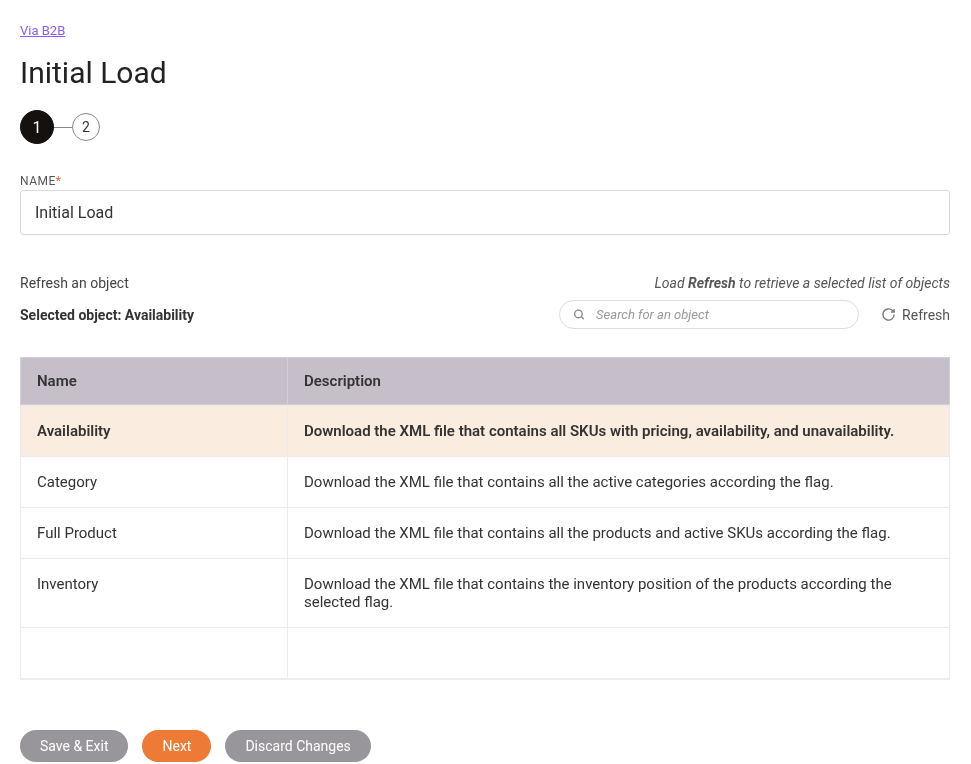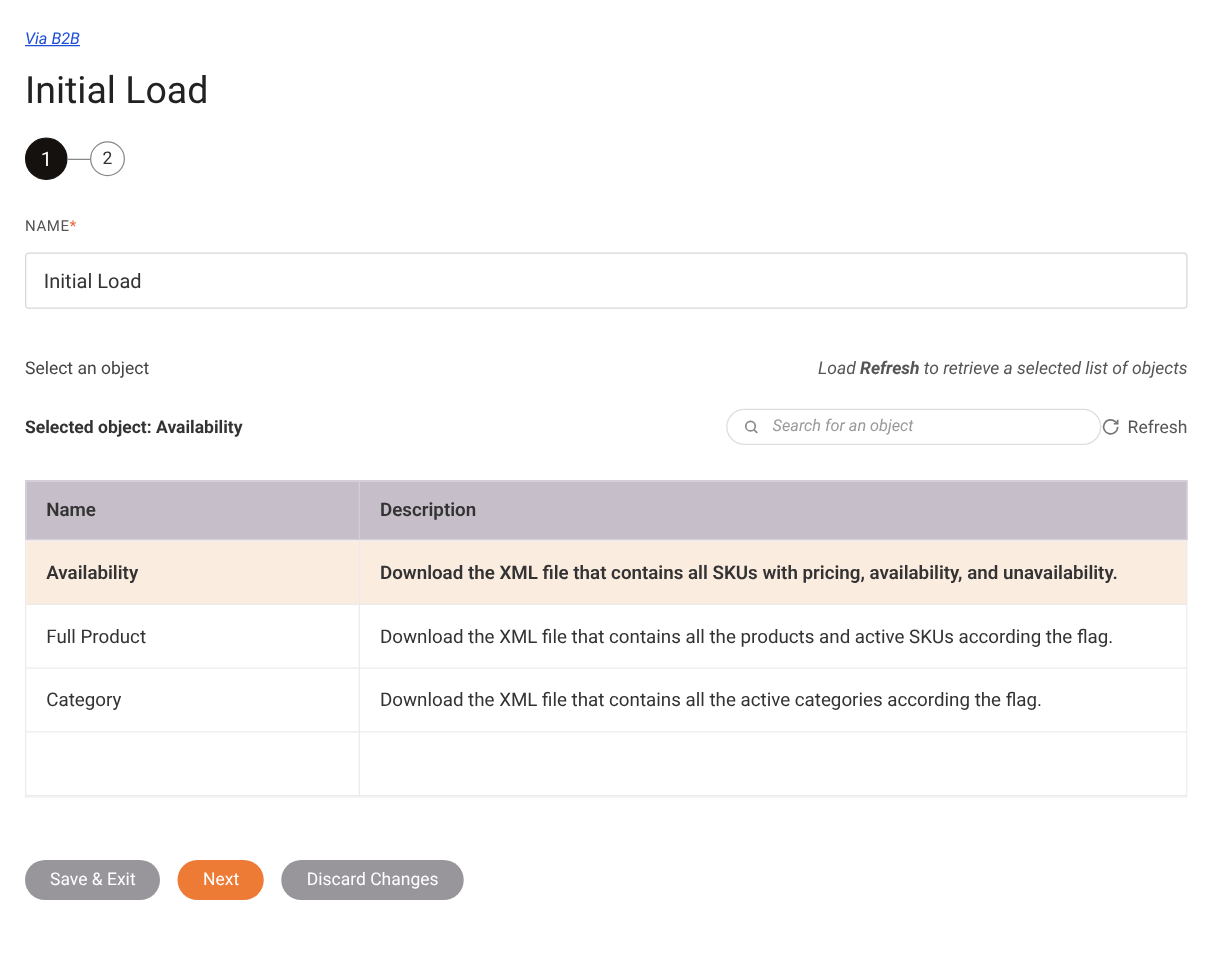--- a/index.html
+++ b/index.html
@@ -6,23 +6,22 @@
   body {
     margin: 0;
     padding: 20px;
     font-family: -apple-system, BlinkMacSystemFont, "Segoe UI", Roboto, "Helvetica Neue", Arial, sans-serif;
     background: #fff;
     color: #333;
     width: 971px;
   }
   a.breadcrumb {
     font-size: 13px;
-    color: #1d4ed8;
+    color: #8b5cf6;
     text-decoration: underline;
-    font-style: italic;
   }
   h1.page-title {
     font-size: 30px;
     font-weight: 400;
     margin: 16px 0 20px 0;
     color: #222;
   }
   .stepper {
     display: flex;
     align-items: center;
@@ -52,21 +51,21 @@
   }
   .step-connector {
     width: 18px;
     height: 1px;
     background: #888;
   }
   .field-label {
     font-size: 12px;
     letter-spacing: 0.5px;
     color: #555;
-    margin-bottom: 14px;
+    margin-bottom: 2px;
   }
   .required {
     color: #e8663f;
   }
   .text-input {
     width: 930px;
     padding: 12px 14px;
     font-size: 16px;
     border: 1px solid #d8d8d8;
     border-radius: 3px;
@@ -87,31 +86,31 @@
     color: #555;
   }
   .hint .bold {
     font-weight: 700;
   }
   .selected-row {
     display: flex;
     justify-content: space-between;
     align-items: center;
     width: 930px;
-    margin-top: 24px;
+    margin-top: 9px;
   }
   .selected-label {
     font-size: 14px;
     font-weight: 700;
     color: #333;
   }
   .search-refresh {
     display: flex;
     align-items: center;
-    gap: 0;
+    gap: 22px;
   }
   .search-wrap {
     position: relative;
     width: 300px;
   }
   .search-wrap svg {
     position: absolute;
     left: 14px;
     top: 50%;
     transform: translateY(-50%);
@@ -220,21 +219,21 @@
   <div class="step-connector"></div>
   <div class="step inactive">2</div>
 </div>
 
 <div class="field-label">
   <span>NAME</span><span class="required">*</span>
 </div>
 <input type="text" class="text-input" value="Initial Load" style="">
 
 <div class="section-row">
-  <div>Select an object</div>
+  <div>Refresh an object</div>
   <div class="hint">
     <span>Load </span><span class="bold">Refresh</span><span> to retrieve a selected list of objects</span>
   </div>
 </div>
 
 <div class="selected-row">
   <div class="selected-label">
     <span>Selected object: </span><span>Availability</span>
   </div>
   <div class="search-refresh">
@@ -265,26 +264,30 @@
     </thead>
   </table>
   <div class="scroll-container">
     <table>
       <tbody id="tbody">
           <tr class="selected">
             <td class="col-name">Availability</td>
             <td>Download the XML file that contains all SKUs with pricing, availability, and unavailability.</td>
           </tr>
           <tr>
+            <td class="col-name">Category</td>
+            <td>Download the XML file that contains all the active categories according the flag.</td>
+          </tr>
+          <tr>
             <td class="col-name">Full Product</td>
             <td>Download the XML file that contains all the products and active SKUs according the flag.</td>
           </tr>
           <tr>
-            <td class="col-name">Category</td>
-            <td>Download the XML file that contains all the active categories according the flag.</td>
+            <td class="col-name">Inventory</td>
+            <td>Download the XML file that contains the inventory position of the products according the selected flag.</td>
           </tr>
           <tr>
             <td class="col-name">&nbsp;</td>
             <td>&nbsp;</td>
           </tr>
         </tbody>
     </table>
   </div>
 </div>
 

